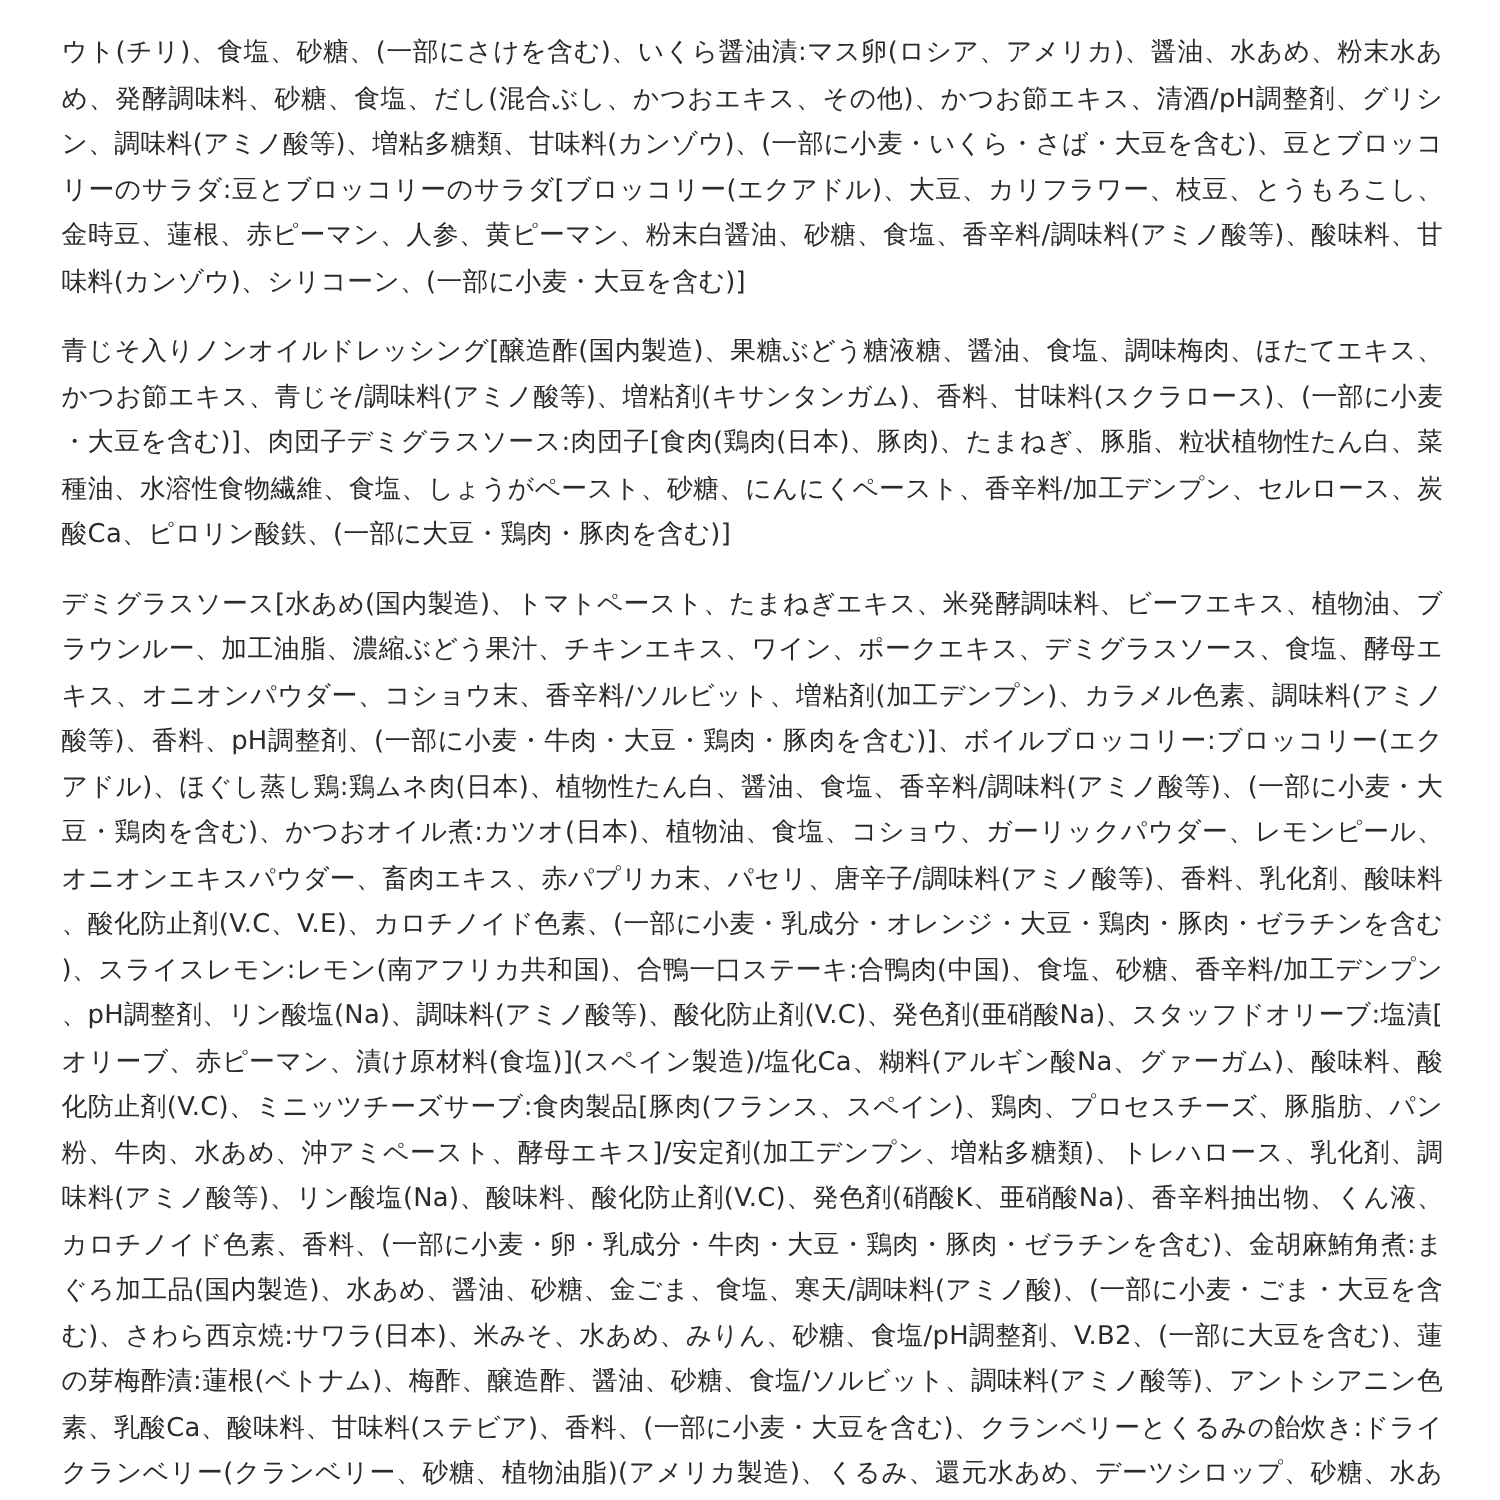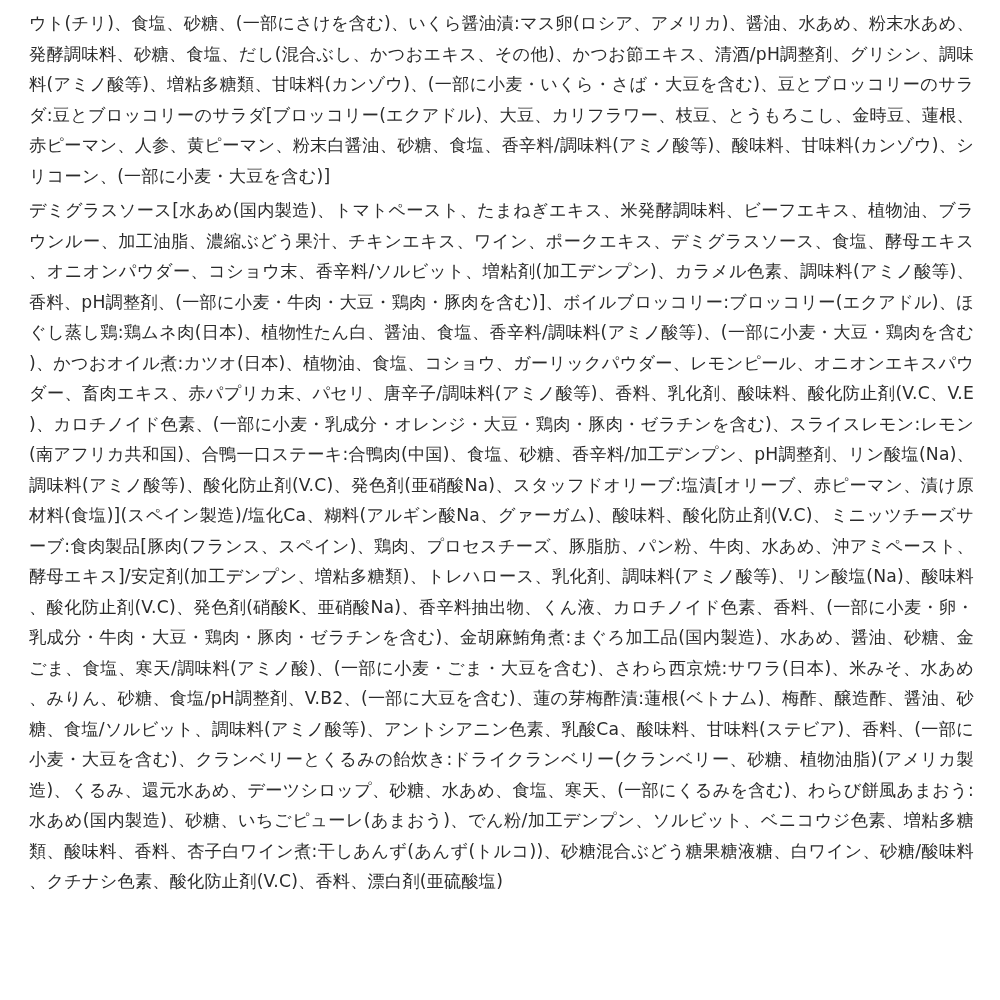--- a/index.html
+++ b/index.html
@@ -16,26 +16,27 @@
       box-sizing: border-box;
       width: 1000px;
       padding: 4px 22px 0 25px;
       color: #2b2b2b;
       font-family: "DejaVu Sans", "Liberation Sans", sans-serif;
       font-size: 17.2px;
       line-height: 30.5px;
       letter-spacing: 0.2px;
     }
     .para {
-      margin: 4px;
+      margin: 16px;
       text-align: justify;
       text-justify: inter-character;
       word-break: break-all;
       line-break: anywhere;
     }
   </style>
 </head>
 <body>
 
 <div class="doc">
   <p class="para">ウト(チリ)、食塩、砂糖、(一部にさけを含む)、いくら醤油漬:マス卵(ロシア、アメリカ)、醤油、水あめ、粉末水あめ、発酵調味料、砂糖、食塩、だし(混合ぶし、かつおエキス、その他)、かつお節エキス、清酒/pH調整剤、グリシン、調味料(アミノ酸等)、増粘多糖類、甘味料(カンゾウ)、(一部に小麦・いくら・さば・大豆を含む)、豆とブロッコリーのサラダ:豆とブロッコリーのサラダ[ブロッコリー(エクアドル)、大豆、カリフラワー、枝豆、とうもろこし、金時豆、蓮根、赤ピーマン、人参、黄ピーマン、粉末白醤油、砂糖、食塩、香辛料/調味料(アミノ酸等)、酸味料、甘味料(カンゾウ)、シリコーン、(一部に小麦・大豆を含む)]</p>
+  <p class="para">青じそ入りノンオイルドレッシング[醸造酢(国内製造)、果糖ぶどう糖液糖、醤油、食塩、調味梅肉、ほたてエキス、かつお節エキス、青じそ/調味料(アミノ酸等)、増粘剤(キサンタンガム)、香料、甘味料(スクラロース)、(一部に小麦・大豆を含む)]、肉団子デミグラスソース:肉団子[食肉(鶏肉(日本)、豚肉)、たまねぎ、豚脂、粒状植物性たん白、菜種油、水溶性食物繊維、食塩、しょうがペースト、砂糖、にんにくペースト、香辛料/加工デンプン、セルロース、炭酸Ca、ピロリン酸鉄、(一部に大豆・鶏肉・豚肉を含む)]</p>
   <p class="para">デミグラスソース[水あめ(国内製造)、トマトペースト、たまねぎエキス、米発酵調味料、ビーフエキス、植物油、ブラウンルー、加工油脂、濃縮ぶどう果汁、チキンエキス、ワイン、ポークエキス、デミグラスソース、食塩、酵母エキス、オニオンパウダー、コショウ末、香辛料/ソルビット、増粘剤(加工デンプン)、カラメル色素、調味料(アミノ酸等)、香料、pH調整剤、(一部に小麦・牛肉・大豆・鶏肉・豚肉を含む)]、ボイルブロッコリー:ブロッコリー(エクアドル)、ほぐし蒸し鶏:鶏ムネ肉(日本)、植物性たん白、醤油、食塩、香辛料/調味料(アミノ酸等)、(一部に小麦・大豆・鶏肉を含む)、かつおオイル煮:カツオ(日本)、植物油、食塩、コショウ、ガーリックパウダー、レモンピール、オニオンエキスパウダー、畜肉エキス、赤パプリカ末、パセリ、唐辛子/調味料(アミノ酸等)、香料、乳化剤、酸味料、酸化防止剤(V.C、V.E)、カロチノイド色素、(一部に小麦・乳成分・オレンジ・大豆・鶏肉・豚肉・ゼラチンを含む)、スライスレモン:レモン(南アフリカ共和国)、合鴨一口ステーキ:合鴨肉(中国)、食塩、砂糖、香辛料/加工デンプン、pH調整剤、リン酸塩(Na)、調味料(アミノ酸等)、酸化防止剤(V.C)、発色剤(亜硝酸Na)、スタッフドオリーブ:塩漬[オリーブ、赤ピーマン、漬け原材料(食塩)](スペイン製造)/塩化Ca、糊料(アルギン酸Na、グァーガム)、酸味料、酸化防止剤(V.C)、ミニッツチーズサーブ:食肉製品[豚肉(フランス、スペイン)、鶏肉、プロセスチーズ、豚脂肪、パン粉、牛肉、水あめ、沖アミペースト、酵母エキス]/安定剤(加工デンプン、増粘多糖類)、トレハロース、乳化剤、調味料(アミノ酸等)、リン酸塩(Na)、酸味料、酸化防止剤(V.C)、発色剤(硝酸K、亜硝酸Na)、香辛料抽出物、くん液、カロチノイド色素、香料、(一部に小麦・卵・乳成分・牛肉・大豆・鶏肉・豚肉・ゼラチンを含む)、金胡麻鮪角煮:まぐろ加工品(国内製造)、水あめ、醤油、砂糖、金ごま、食塩、寒天/調味料(アミノ酸)、(一部に小麦・ごま・大豆を含む)、さわら西京焼:サワラ(日本)、米みそ、水あめ、みりん、砂糖、食塩/pH調整剤、V.B2、(一部に大豆を含む)、蓮の芽梅酢漬:蓮根(ベトナム)、梅酢、醸造酢、醤油、砂糖、食塩/ソルビット、調味料(アミノ酸等)、アントシアニン色素、乳酸Ca、酸味料、甘味料(ステビア)、香料、(一部に小麦・大豆を含む)、クランベリーとくるみの飴炊き:ドライクランベリー(クランベリー、砂糖、植物油脂)(アメリカ製造)、くるみ、還元水あめ、デーツシロップ、砂糖、水あめ、食塩、寒天、(一部にくるみを含む)、わらび餅風あまおう:水あめ(国内製造)、砂糖、いちごピューレ(あまおう)、でん粉/加工デンプン、ソルビット、ベニコウジ色素、増粘多糖類、酸味料、香料、杏子白ワイン煮:干しあんず(あんず(トルコ))、砂糖混合ぶどう糖果糖液糖、白ワイン、砂糖/酸味料、クチナシ色素、酸化防止剤(V.C)、香料、漂白剤(亜硫酸塩)</p>
 </div>
 
 </body></html>

